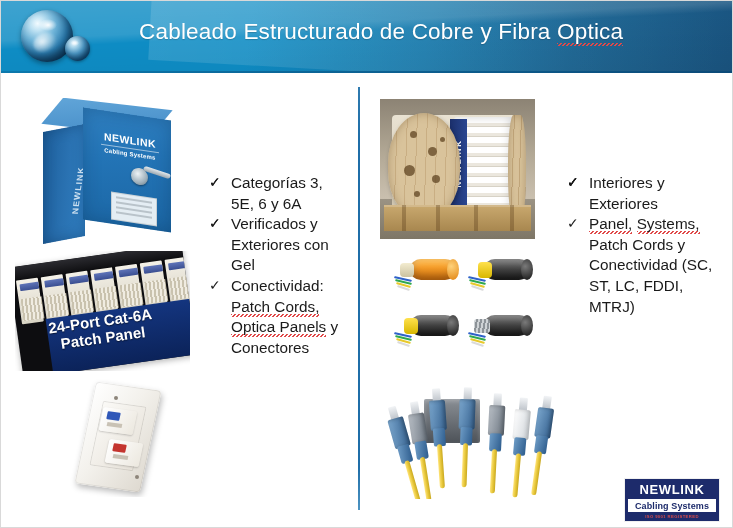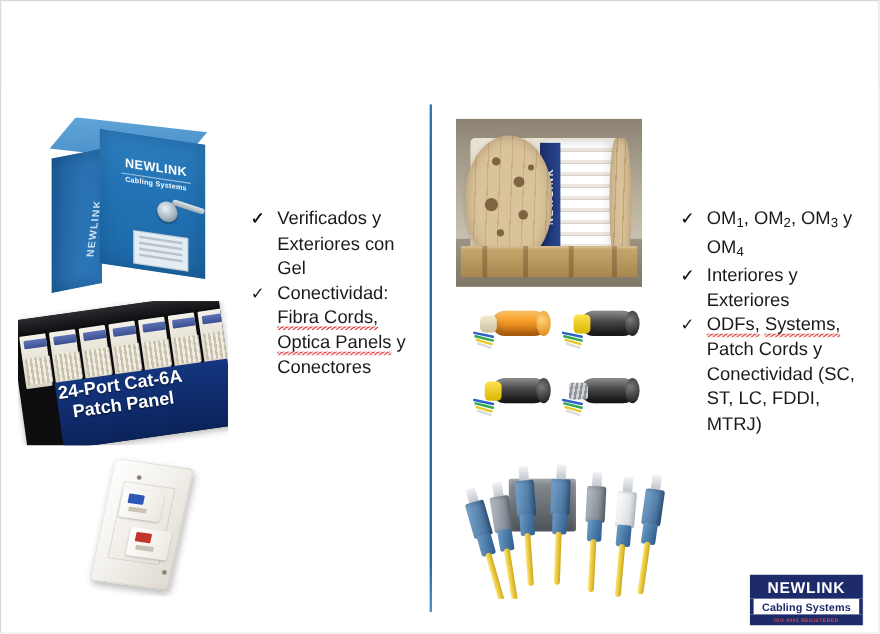--- a/index.html
+++ b/index.html
@@ -289,20 +289,36 @@
   .nl-mid span{color:#1d2b6b;font-size:9px;font-weight:bold;letter-spacing:0.1px;}
   .nl-bot{position:absolute;left:0;top:33px;width:94px;height:9px;background:#1d2b6b;
     display:flex;align-items:center;justify-content:center;}
   .nl-bot span{color:#d94c4c;font-size:4.2px;font-weight:bold;letter-spacing:0.4px;}
 </style>
 </head>
 <body>
 
 <div class="slide">
 
+  <div class="banner">
+    <div class="banner-wedge"></div>
+    <div class="banner-sheen"></div>
+
+    <div class="logo-wrap">
+      <div class="sphere-big">
+        <div class="sphere-big-hl"></div>
+      </div>
+      <div class="sphere-small"></div>
+    </div>
+
+    <div class="banner-title">
+      <span>Cableado Estructurado de Cobre y Fibra </span><span class="sp">Optica</span>
+    </div>
+    <div class="banner-bottomline"></div>
+  </div>
 
   <div class="body-area"></div>
   <div class="divider"></div>
 
   <div class="pic box-img">
     <div class="bx-top"></div>
     <div class="bx-side">
       <div class="bx-side-txt">NEWLINK</div>
     </div>
     <div class="bx-front"></div>
@@ -374,31 +390,32 @@
     <div class="wp-screw wp-sc1"></div>
     <div class="wp-screw wp-sc2"></div>
   </div>
 
   <div class="bullets left">
     <div class="bul">
       <span class="chk">✓</span>
     </div>
     <div class="bul">
       <span class="chk">✓</span>
+      <span class="bul-txt">Categorías 3, 5E, 6 y 6A</span>
     </div>
     <div class="bul">
       <span class="chk">✓</span>
     </div>
     <div class="bul">
       <span class="chk">✓</span>
       <span class="bul-txt">Verificados y Exteriores con Gel</span>
     </div>
     <div class="bul">
       <span class="chk">✓</span>
-      <span class="bul-txt">Conectividad: <span class="sp">Fibra Cords,</span> <span class="sp">Optica Panels</span> y Conectores</span>
+      <span class="bul-txt">Conectividad: <span class="sp">Patch Cords,</span> <span class="sp">Optica Panels</span> y Conectores</span>
     </div>
   </div>
 
   <div class="pic reel-img">
     <div class="reel-bg"></div>
     <div class="reel-floor"></div>
     <div class="reel-drum"></div>
     <div class="reel-cable"></div>
     <div class="reel-right"></div>
     <div class="reel-band">
@@ -504,32 +521,31 @@
         <div class="lead"></div>
     </div>
   </div>
 
   <div class="bullets right">
     <div class="bul">
       <span class="chk">✓</span>
     </div>
     <div class="bul">
       <span class="chk">✓</span>
-      <span class="bul-txt">OM<sub>1</sub>, OM<sub>2</sub>, OM<sub>3</sub> y OM<sub>4</sub></span>
     </div>
     <div class="bul">
       <span class="chk">✓</span>
     </div>
     <div class="bul">
       <span class="chk">✓</span>
       <span class="bul-txt">Interiores y Exteriores</span>
     </div>
     <div class="bul">
       <span class="chk">✓</span>
-      <span class="bul-txt"><span class="sp">ODFs,</span> <span class="sp">Systems,</span> Patch Cords y Conectividad (SC, ST, LC, FDDI, MTRJ)</span>
+      <span class="bul-txt"><span class="sp">Panel,</span> <span class="sp">Systems,</span> Patch Cords y Conectividad (SC, ST, LC, FDDI, MTRJ)</span>
     </div>
   </div>
 
   <div class="nl-logo">
     <div class="nl-top">
       <span>NEWLINK</span>
     </div>
     <div class="nl-mid">
       <span>Cabling Systems</span>
     </div>

